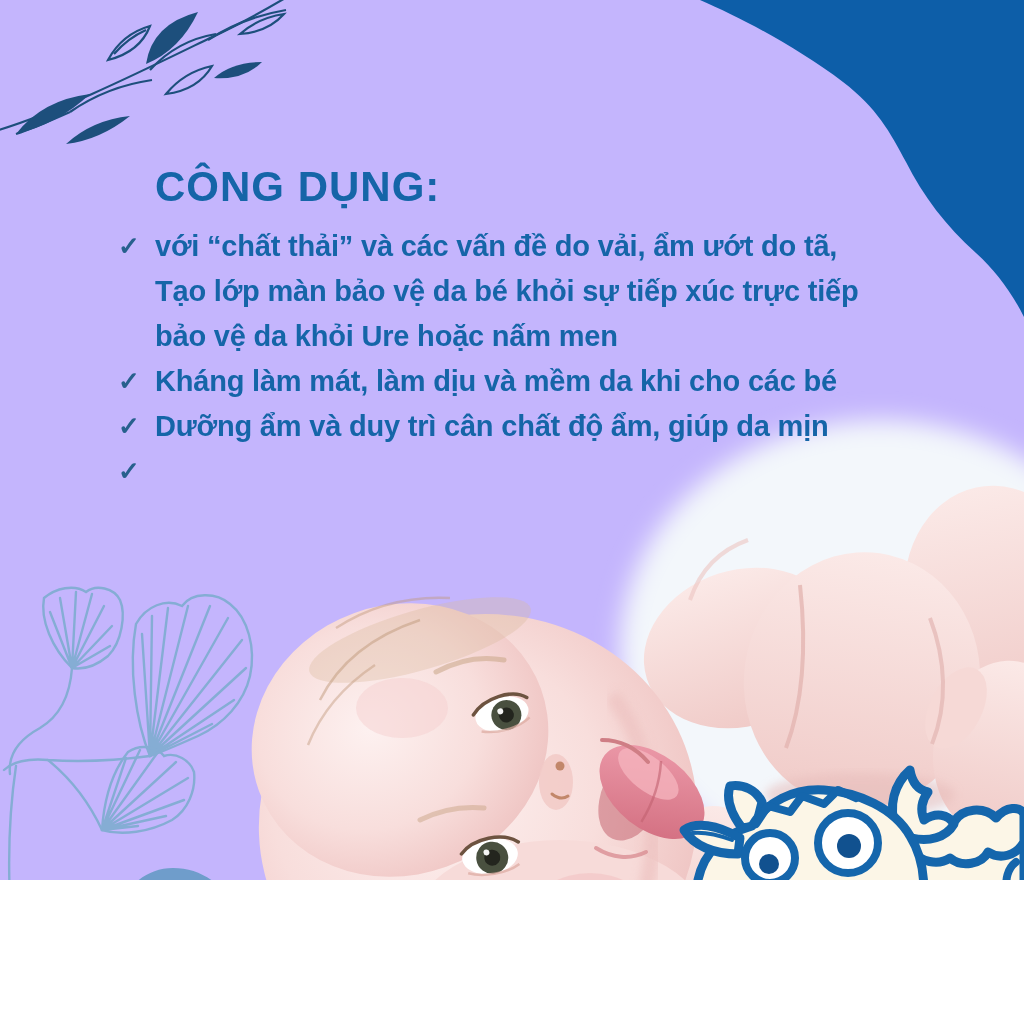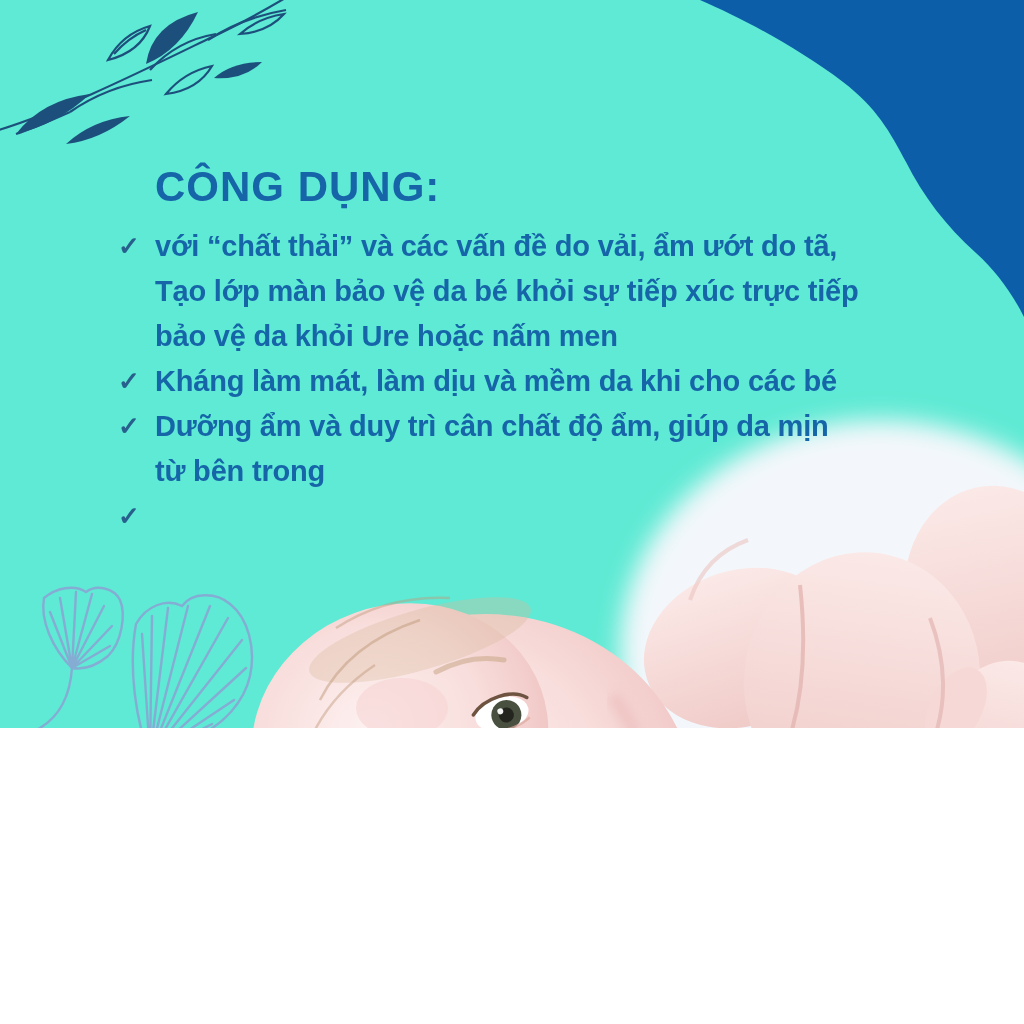--- a/index.html
+++ b/index.html
@@ -1,17 +1,17 @@
 <!DOCTYPE html>
 <html style="--heading-text: #1565a8; --body-text: #1565a8; --checkmark: #27608d; --corner-blob: #0d5ea8; --circle-blob: #6f9dcb; --ginkgo-line: #85add4; --branch-line: #1d4f7c; --cow-outline: #1566ac; --cow-fill: #fcf6e7; --cow-pupil: #11518f; --surface-gray: #dfe2e9;"><head>
 <meta charset="utf-8">
 <style>
   html,body { margin:0; padding:0; background:#ffffff; }
   .canvas {
-    position:relative; width:1024px; height:728px; background:#5eead4;
+    position:relative; width:1024px; height:880px; background:#c4b5fd;
     overflow:hidden; font-family:"Liberation Sans", sans-serif;
   }
   .abs { position:absolute; left:0; top:0; }
   .page-title {
     position:absolute; left:155px; top:138px; z-index:10;
     font-size:42px; font-weight:bold; letter-spacing:1px;
     color:var(--heading-text,#1565a8); line-height:1;
   }
   .benefits {
     position:absolute; left:118px; top:224px; width:832px; z-index:10;
@@ -232,21 +232,20 @@
     <div class="item">
       <span class="check">✓</span>
       <div class="lines">
         <div class="line">Kháng làm mát, làm dịu và mềm da khi cho các bé</div>
       </div>
     </div>
     <div class="item">
       <span class="check">✓</span>
       <div class="lines">
         <div class="line">Dưỡng ẩm và duy trì cân chất độ ẩm, giúp da mịn</div>
-        <div class="line">từ bên trong</div>
       </div>
     </div>
     <div class="item">
       <span class="check">✓</span>
       <div class="lines">
       </div>
     </div>
   </div>
 
 </div>

